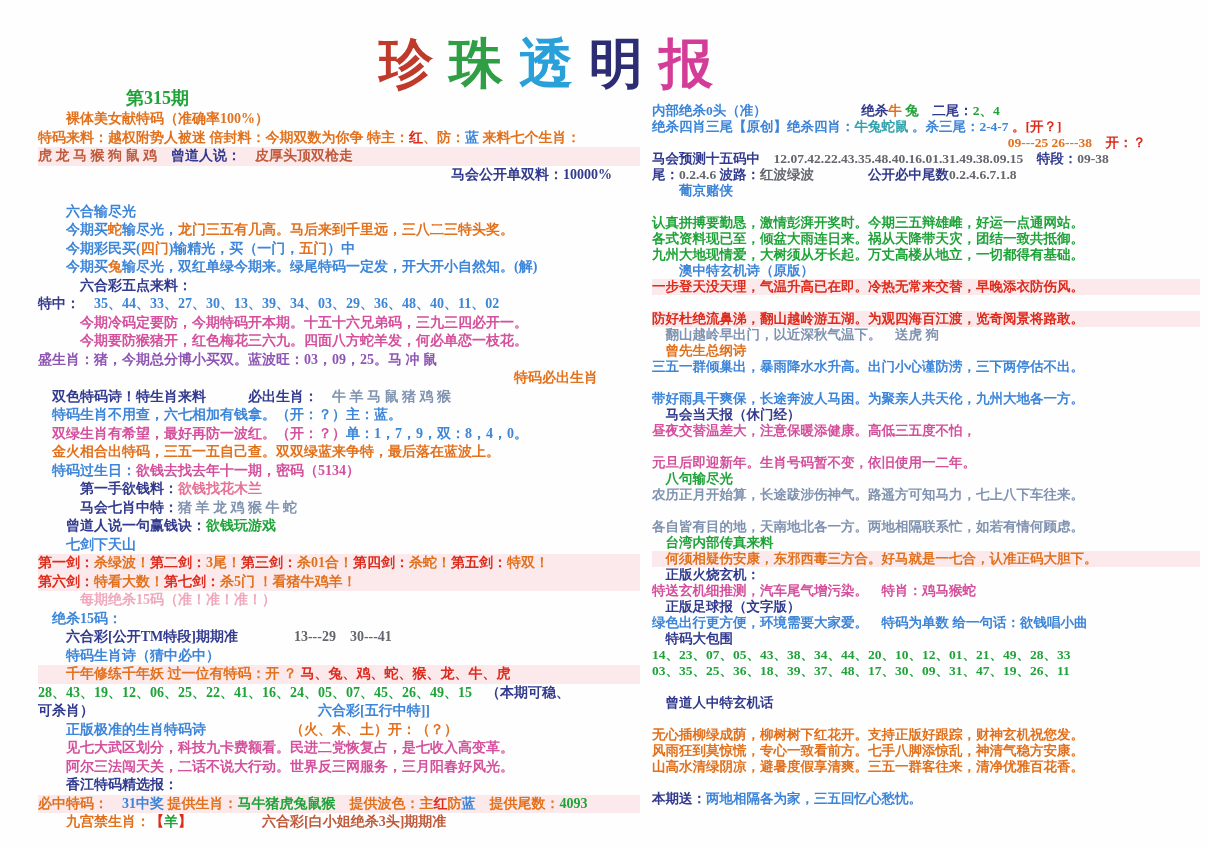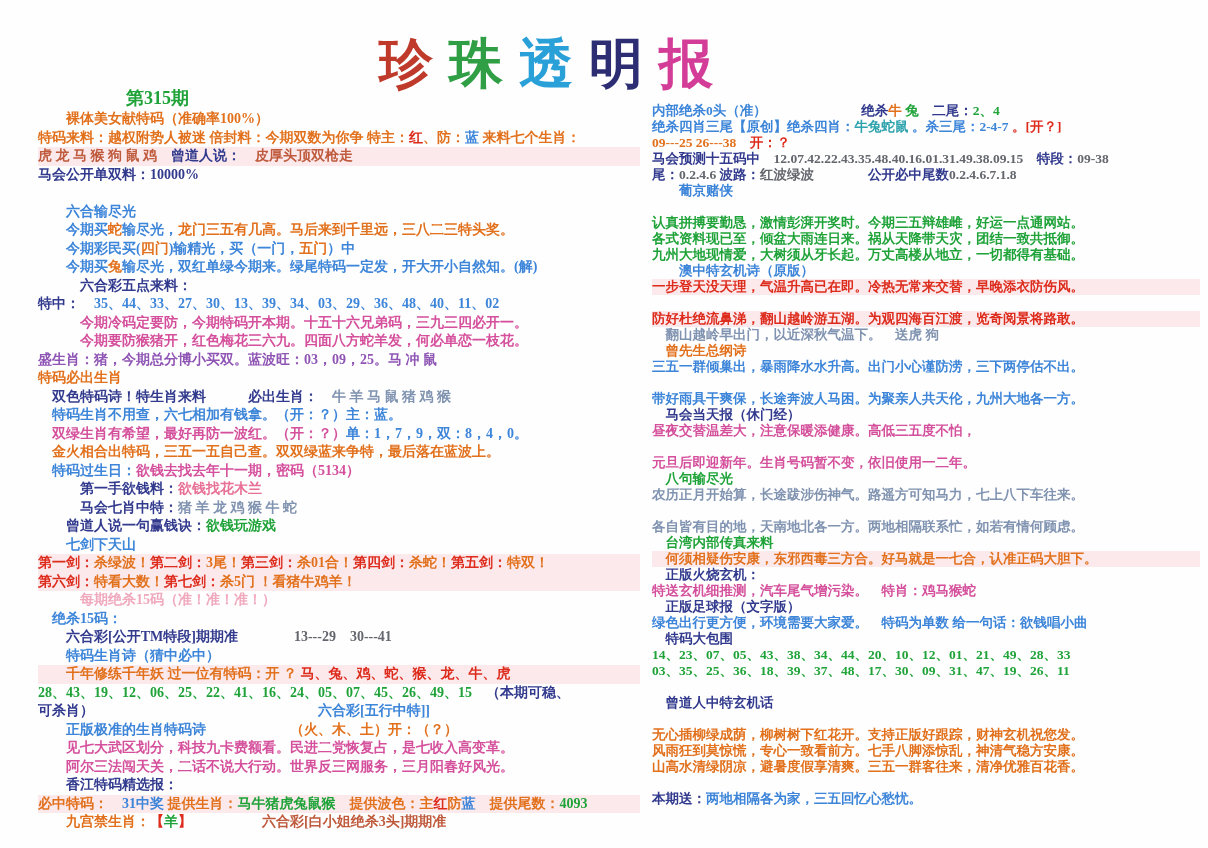--- a/index.html
+++ b/index.html
@@ -7,21 +7,21 @@
         font-family:"Liberation Serif","DejaVu Serif",serif;font-weight:bold;}
   
   #title{position:absolute;top:28px;left:0;width:100%;text-align:center;
          font-size:54px;letter-spacing:16px;transform:translateX(-50px);white-space:pre;}
   #issue{position:absolute;left:126px;top:86px;font-size:18px;color:#1fa339;}
   
   .col{position:absolute;white-space:pre;}
   #left-col{left:38px;top:110px;width:602px;font-size:14px;line-height:18.5px;}
   #right-col{left:652px;top:103px;width:548px;font-size:13.5px;line-height:16px;}
   .ln{white-space:pre;min-height:1em;}
-  .al-r{}
+  .al-r{text-align:right;}
   .hl{background:#fbe9ec;display:inline-block;min-width:100%;}
   
   #footer{position:absolute;left:438px;top:812px;font-size:27px;letter-spacing:1px;
           color:#e51515;white-space:pre;
           text-shadow:-2px 2px 0 #2b2b38, -3px 3px 0 #2b2b38;}
 </style>
 </head>
 <body>
 
 <div id="page">

